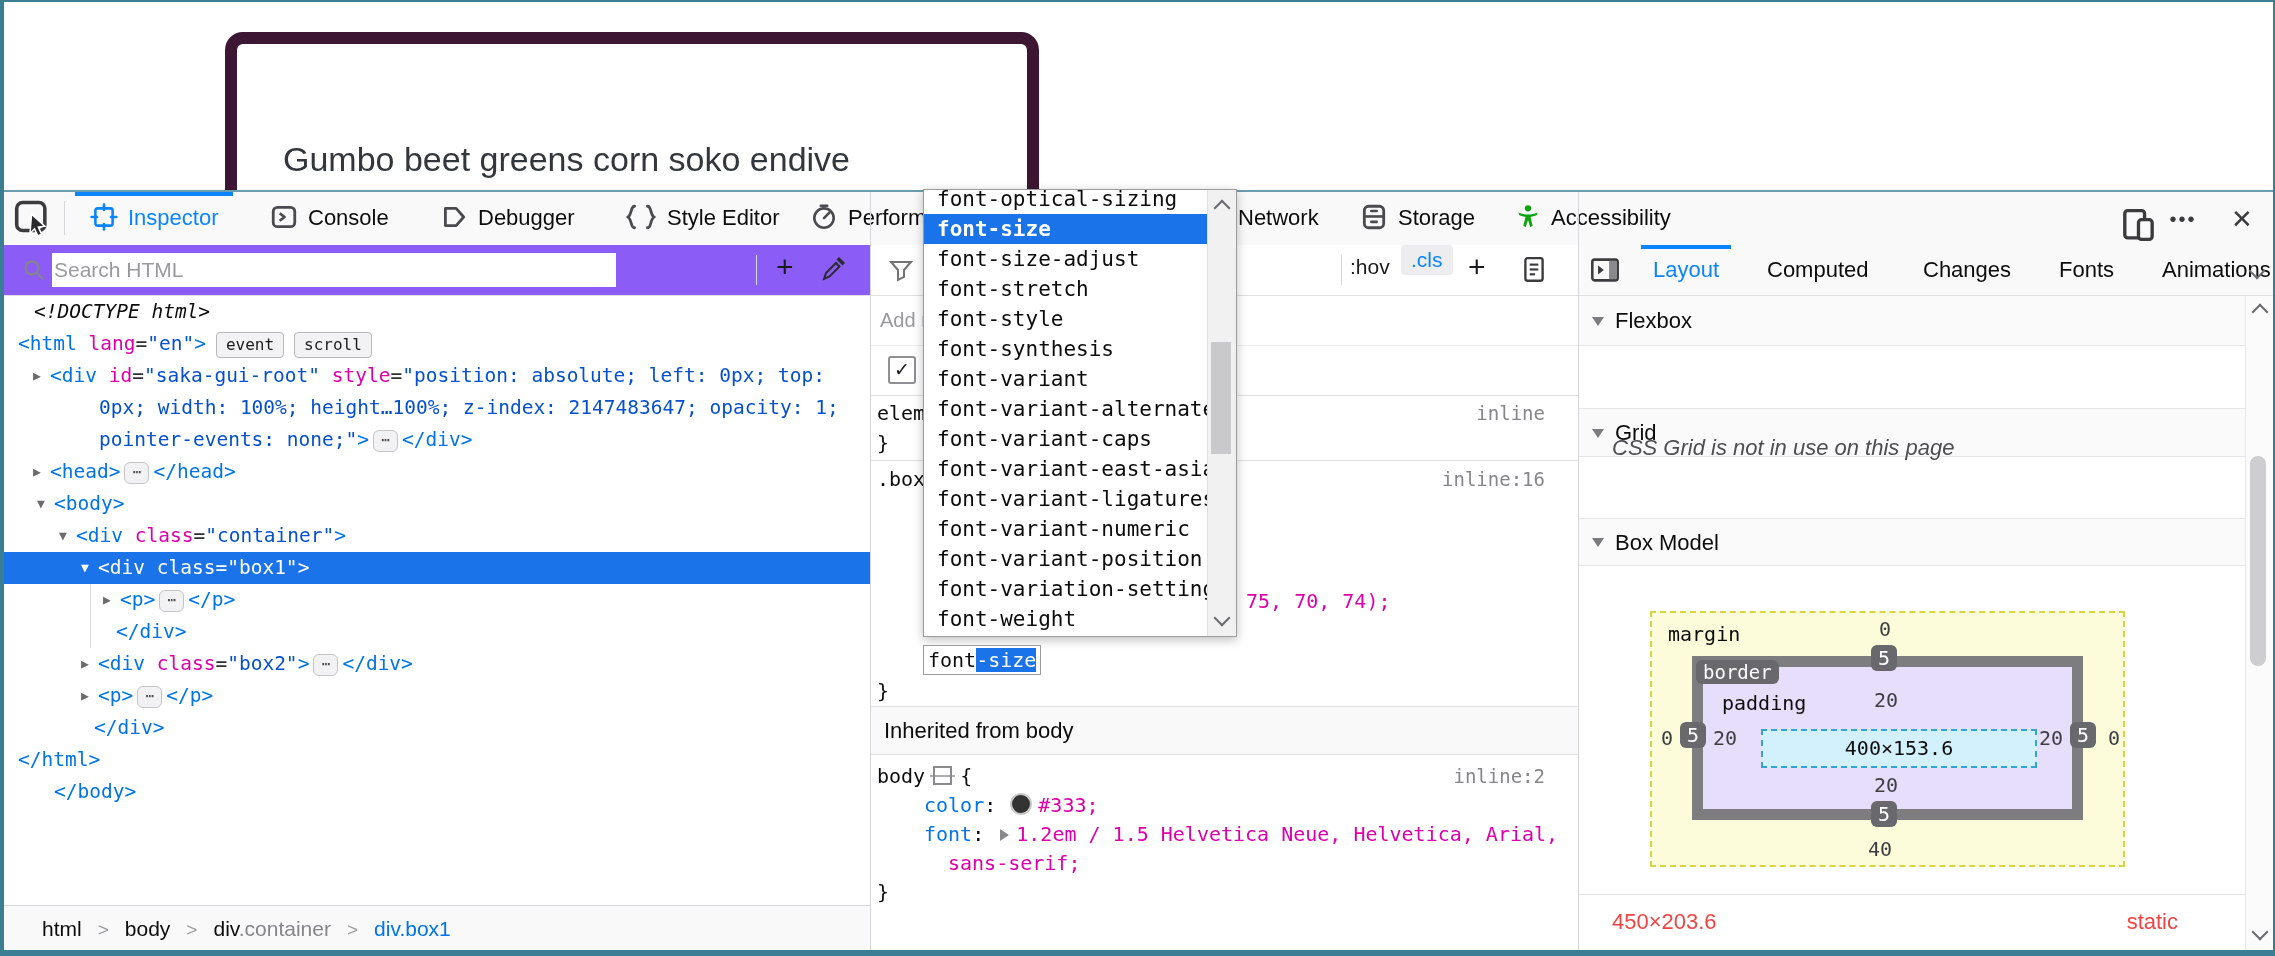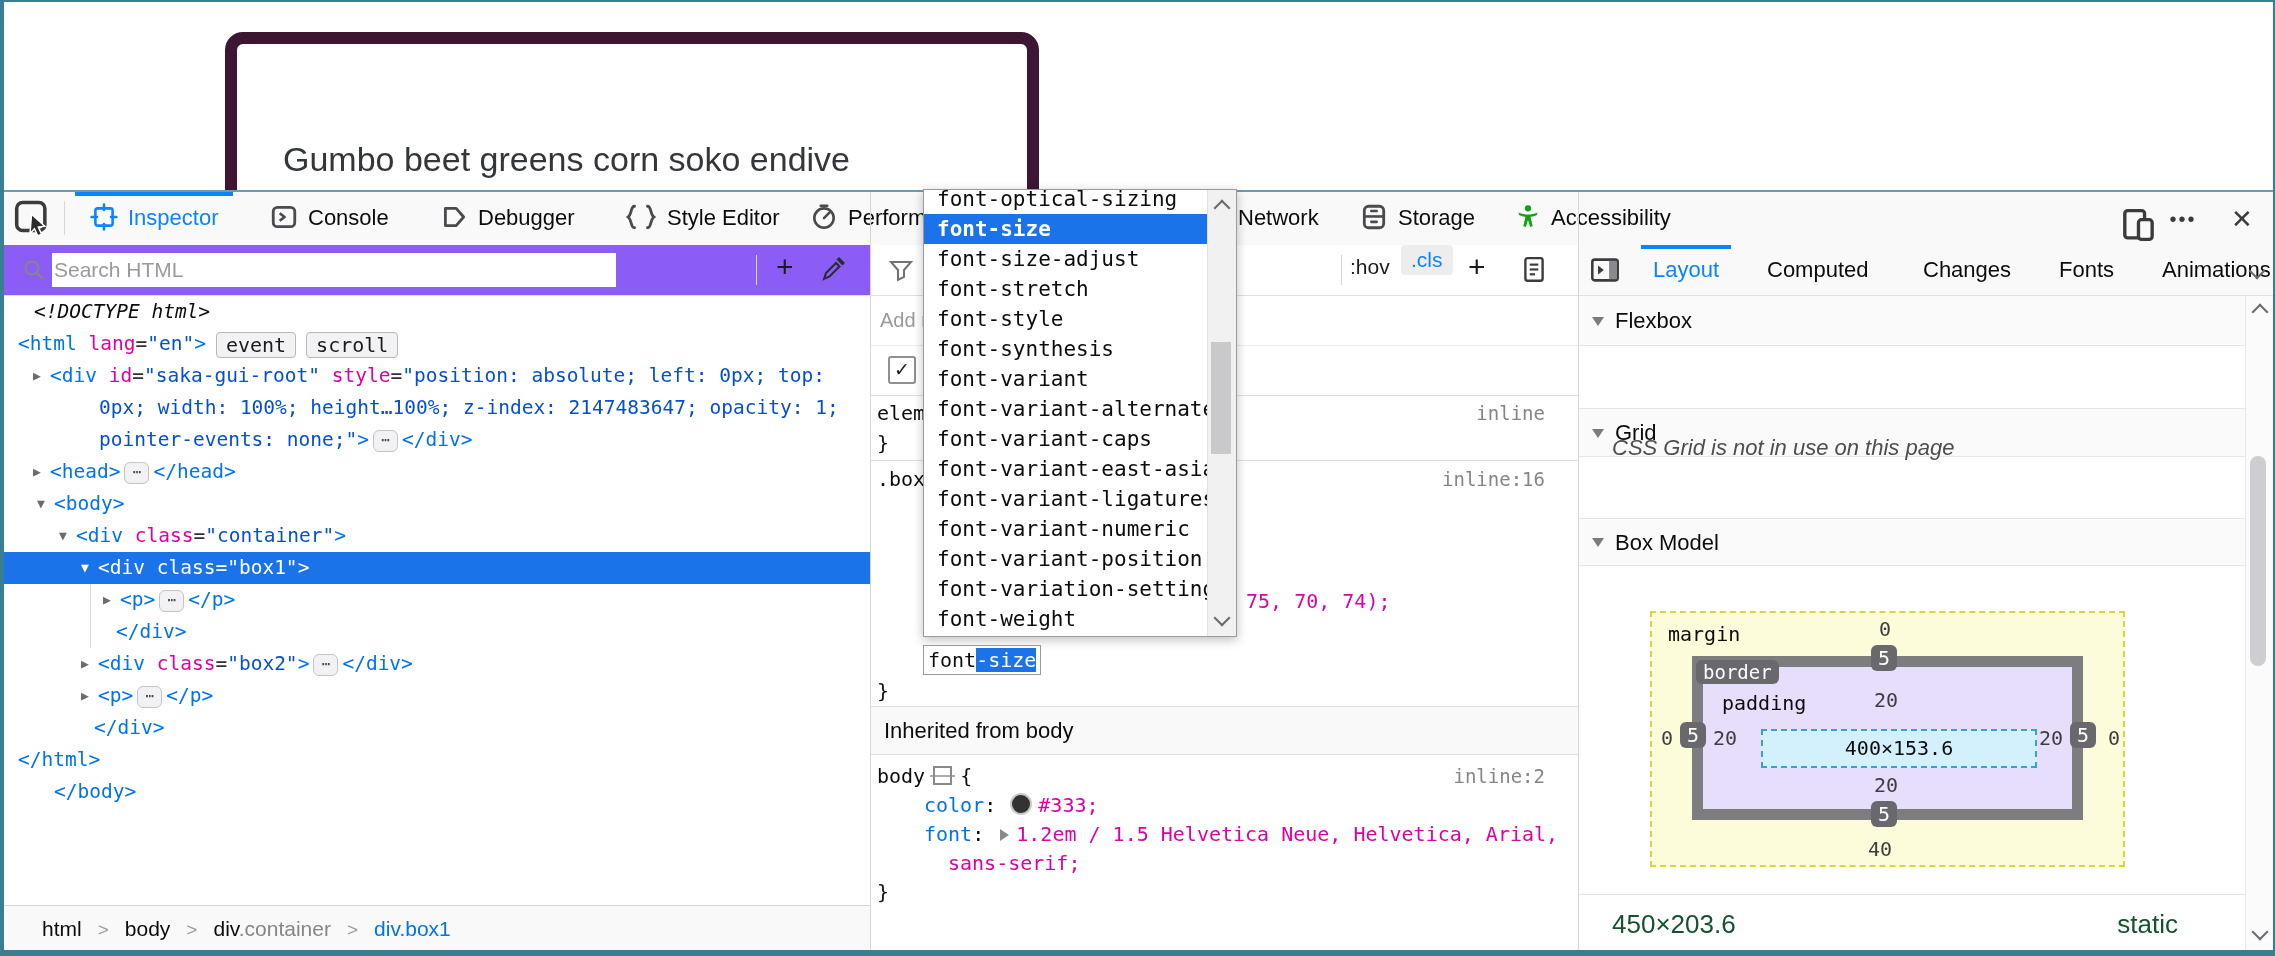--- a/index.html
+++ b/index.html
@@ -40,21 +40,21 @@
   .plusbtn{font-size:30px;font-weight:300;color:#1b1b1d;}
   
   .tree{position:absolute;left:0;top:51px;width:100%;height:609px;overflow:hidden;font-size:19.5px;}
   .m-row{position:relative;height:32px;line-height:32px;white-space:nowrap;}
   .m-row .expander{position:absolute;top:0;font-size:13px;color:#6a6a6f;width:18px;text-align:center;}
   .m-row.selected{background:#1a73e8;}
   .m-row.selected span{color:#fff !important;}
   .m-row.guide::before{content:"";position:absolute;left:86px;top:0;bottom:0;width:1px;background:#dcdce0;}
   .c-tag{color:#0074e8;} .c-attr{color:#dd00a9;} .c-val{color:#0550ce;} .c-eq{color:#2f2f33;}
   .c-doctype{color:#0c0c0d;font-style:italic;}
-  .m-badge{display:inline-block;margin-left:10px;padding:0 9px;height:24px;line-height:24px;border:1px solid #b8b8bc;border-radius:4px;background:#f2f2f4;color:#1b1b1d;font-size:20px;vertical-align:middle;}
+  .m-badge{display:inline-block;margin-left:10px;padding:0 9px;height:24px;line-height:24px;border:1px solid #b8b8bc;border-radius:4px;background:#f2f2f4;color:#1b1b1d;font-size:16px;vertical-align:middle;}
   .ell{display:inline-block;margin:0 4px;padding:0 7px;height:20px;line-height:18px;border:1px solid #c4c4c9;border-radius:6px;background:#f2f2f4;color:#4a4a4f;font-size:15px;vertical-align:middle;}
   
   .crumbbar{position:absolute;left:0;bottom:0;width:100%;height:45px;background:#f9f9fa;border-top:1px solid #d7d7db;line-height:45px;white-space:nowrap;padding-left:38px;box-sizing:border-box;font-size:21px;}
   .crumb{color:#0c0c0d;} .crumb .suffix{color:#85858a;} .crumb.active{color:#0074e8;}
   .crumb-sep{color:#9a9a9e;margin:0 16px;font-size:19px;}
   
   .rulebar{position:absolute;left:0;top:0;width:100%;height:50px;border-bottom:1px solid #e0e0e1;background:#fff;}
   .hovlbl{position:absolute;left:479px;top:10px;font-size:21px;color:#1b1b1d;}
   .clspill{position:absolute;left:530px;top:0;padding:3px 10px;background:#ededf0;border-radius:4px;color:#0a84ff;font-size:21px;}
   .ruleplus{position:absolute;left:597px;top:5px;font-size:30px;font-weight:300;color:#1b1b1d;}
@@ -97,21 +97,21 @@
   .sec-border{position:absolute;left:0;width:100%;height:1px;background:#e6e6e8;}
   
   .bm{position:absolute;font-size:20px;color:#2f2f33;}
   .bm-margin{position:absolute;left:71px;top:366px;width:475px;height:256px;background:#fcfcda;border:2px dashed #d6d740;box-sizing:border-box;}
   .bm-border{position:absolute;left:113px;top:411px;width:391px;height:164px;background:#7d7d80;}
   .bm-padding{position:absolute;left:11px;top:11px;width:369px;height:142px;background:#e7defb;}
   .bm-content{position:absolute;left:58px;top:62px;width:276px;height:39px;background:#d3f1fc;border:2px dashed #35a3d0;box-sizing:border-box;text-align:center;line-height:35px;color:#0c0c0d;}
   .bm-lbl{position:absolute;color:#0c0c0d;}
   .bm-badge{position:absolute;background:#68686d;color:#fff;border-radius:6px;text-align:center;padding:1px 7px;}
   .bm-val{position:absolute;color:#3d3d42;}
-  .elinfo{position:absolute;left:0;bottom:0;width:100%;height:55px;border-top:1px solid #e6e6e8;font-size:26px;color:#14532d;}
+  .elinfo{position:absolute;left:0;bottom:0;width:100%;height:55px;border-top:1px solid #e6e6e8;font-size:22px;color:#ef4444;}
   
   .sb{position:absolute;background:#fbfbfc;border-left:1px solid #e8e8ea;}
   .sb-thumb{position:absolute;left:4px;width:16px;background:#cdcdd2;border-radius:8px;}
   svg{display:block;}
 </style>
 </head>
 <body>
 
 <div class="screen">
 

